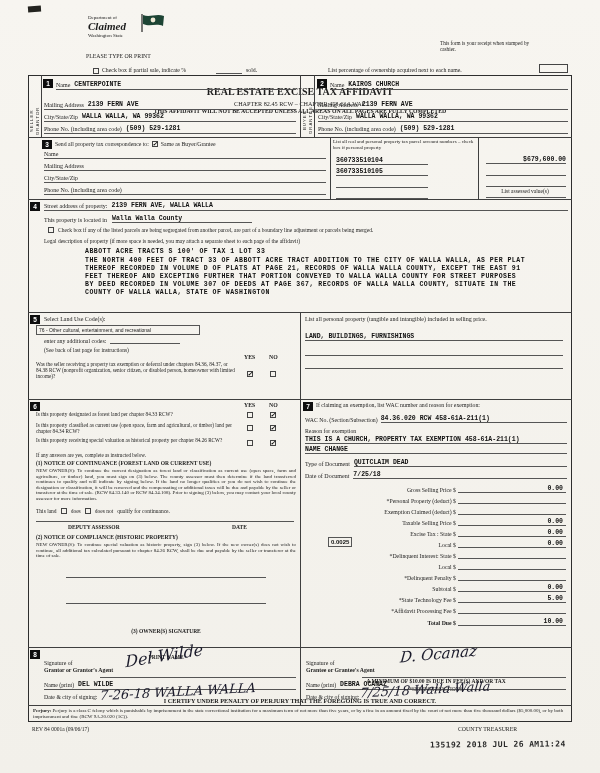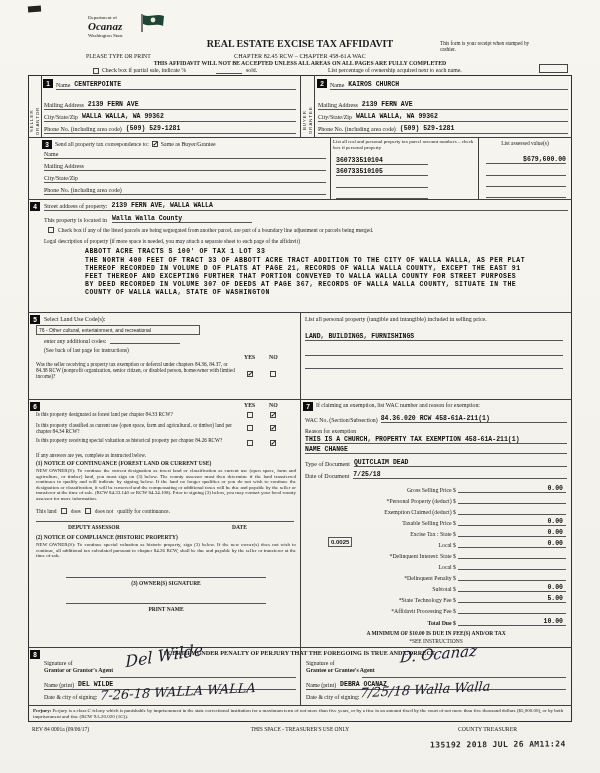--- a/index.html
+++ b/index.html
@@ -2,21 +2,21 @@
 <html><head>
 <meta charset="utf-8">
 <style>
   * { margin:0; padding:0; box-sizing:border-box; }
   html,body { width:600px; height:773px; }
   body { background:#9a9a94; font-family:"Liberation Serif", serif; color:#1c1c1c; position:relative; }
   .paper { position:absolute; inset:0; background:linear-gradient(#f7f5f0,#f2f0ea); overflow:hidden; }
   .abs { position:absolute; } .f5{font-size:5px;} .f52{font-size:5.2px;} .f55{font-size:5.5px;}
   .f58{font-size:5.8px;} .f6{font-size:6px;} .f62{font-size:6.2px;}
   .f10{font-size:10px;}
-  .b{font-weight:700;} .ctr{text-align:center;} .it{font-style:italic;}
+  .b{font-weight:700;} .ctr{text-align:center;margin-top:48px;} .it{font-style:italic;}
   .typed { font-family:"Liberation Mono", monospace; font-weight:700; font-size:6.5px; color:#101010; }
   .legal-line { letter-spacing:0.5px; white-space:nowrap; }
   .hl { position:absolute; border-top:1px solid #3f3f3f; }
   .vl { position:absolute; border-left:1px solid #3f3f3f; }
   .outer { position:absolute; border:1.2px solid #2e2e2e; }
   .field { display:flex; align-items:flex-end; gap:4px; border-bottom:1px solid #555; padding-bottom:1px; }
   .uline { border-bottom:1px solid #555; }
   .secnum { width:10px; height:9px; background:#0d0d0d; color:#fff; font:700 6.5px "Liberation Sans", sans-serif; display:flex; align-items:center; justify-content:center; }
   .cb { width:6px; height:6px; border:1px solid #444; display:inline-flex; align-items:center; justify-content:center; font-size:6.5px; line-height:1; color:#0a0a0a; flex:none; font-weight:700; }
   .vert { writing-mode:vertical-rl; transform:rotate(180deg); font-size:4.3px; letter-spacing:1px; color:#222; font-family:"Liberation Sans", sans-serif; }
@@ -28,21 +28,21 @@
   .stamp { font-family:"DejaVu Sans Mono", monospace; font-weight:700; font-size:8px; letter-spacing:0.4px; color:#2b2b2b; }
 </style>
 </head>
 <body>
 
 <div class="paper">
 
   <div class="abs" style="left:28px;top:6px;width:13px;height:6px;background:#23231f;transform:rotate(-4deg);"></div>
 
   <div class="abs f5" style="left:88px;top:15px;">Department of</div>
-  <div class="abs b it" style="left:88px;top:20px;font-size:11px;">Ocanaz</div>
+  <div class="abs b it" style="left:88px;top:20px;font-size:11px;">Claimed</div>
   <div class="abs f5" style="left:88px;top:33px;">Washington State</div>
   <span class="abs" style="left:140px;top:13px;">
     <svg width="26" height="20" viewBox="0 0 26 20">
       <line x1="2" y1="1" x2="2" y2="19" stroke="#222" stroke-width="1.2"></line>
       <path d="M3,2 C10,5 16,0 24,3 L23,13 C16,10 10,14 3,11 Z" fill="#1d4434"></path>
       <circle cx="13" cy="7" r="2.4" fill="#efe9d6"></circle>
     </svg>
   </span>
 
   <div class="abs b ctr f10" style="left:150px;top:38px;width:300px;">REAL ESTATE EXCISE TAX AFFIDAVIT</div>

